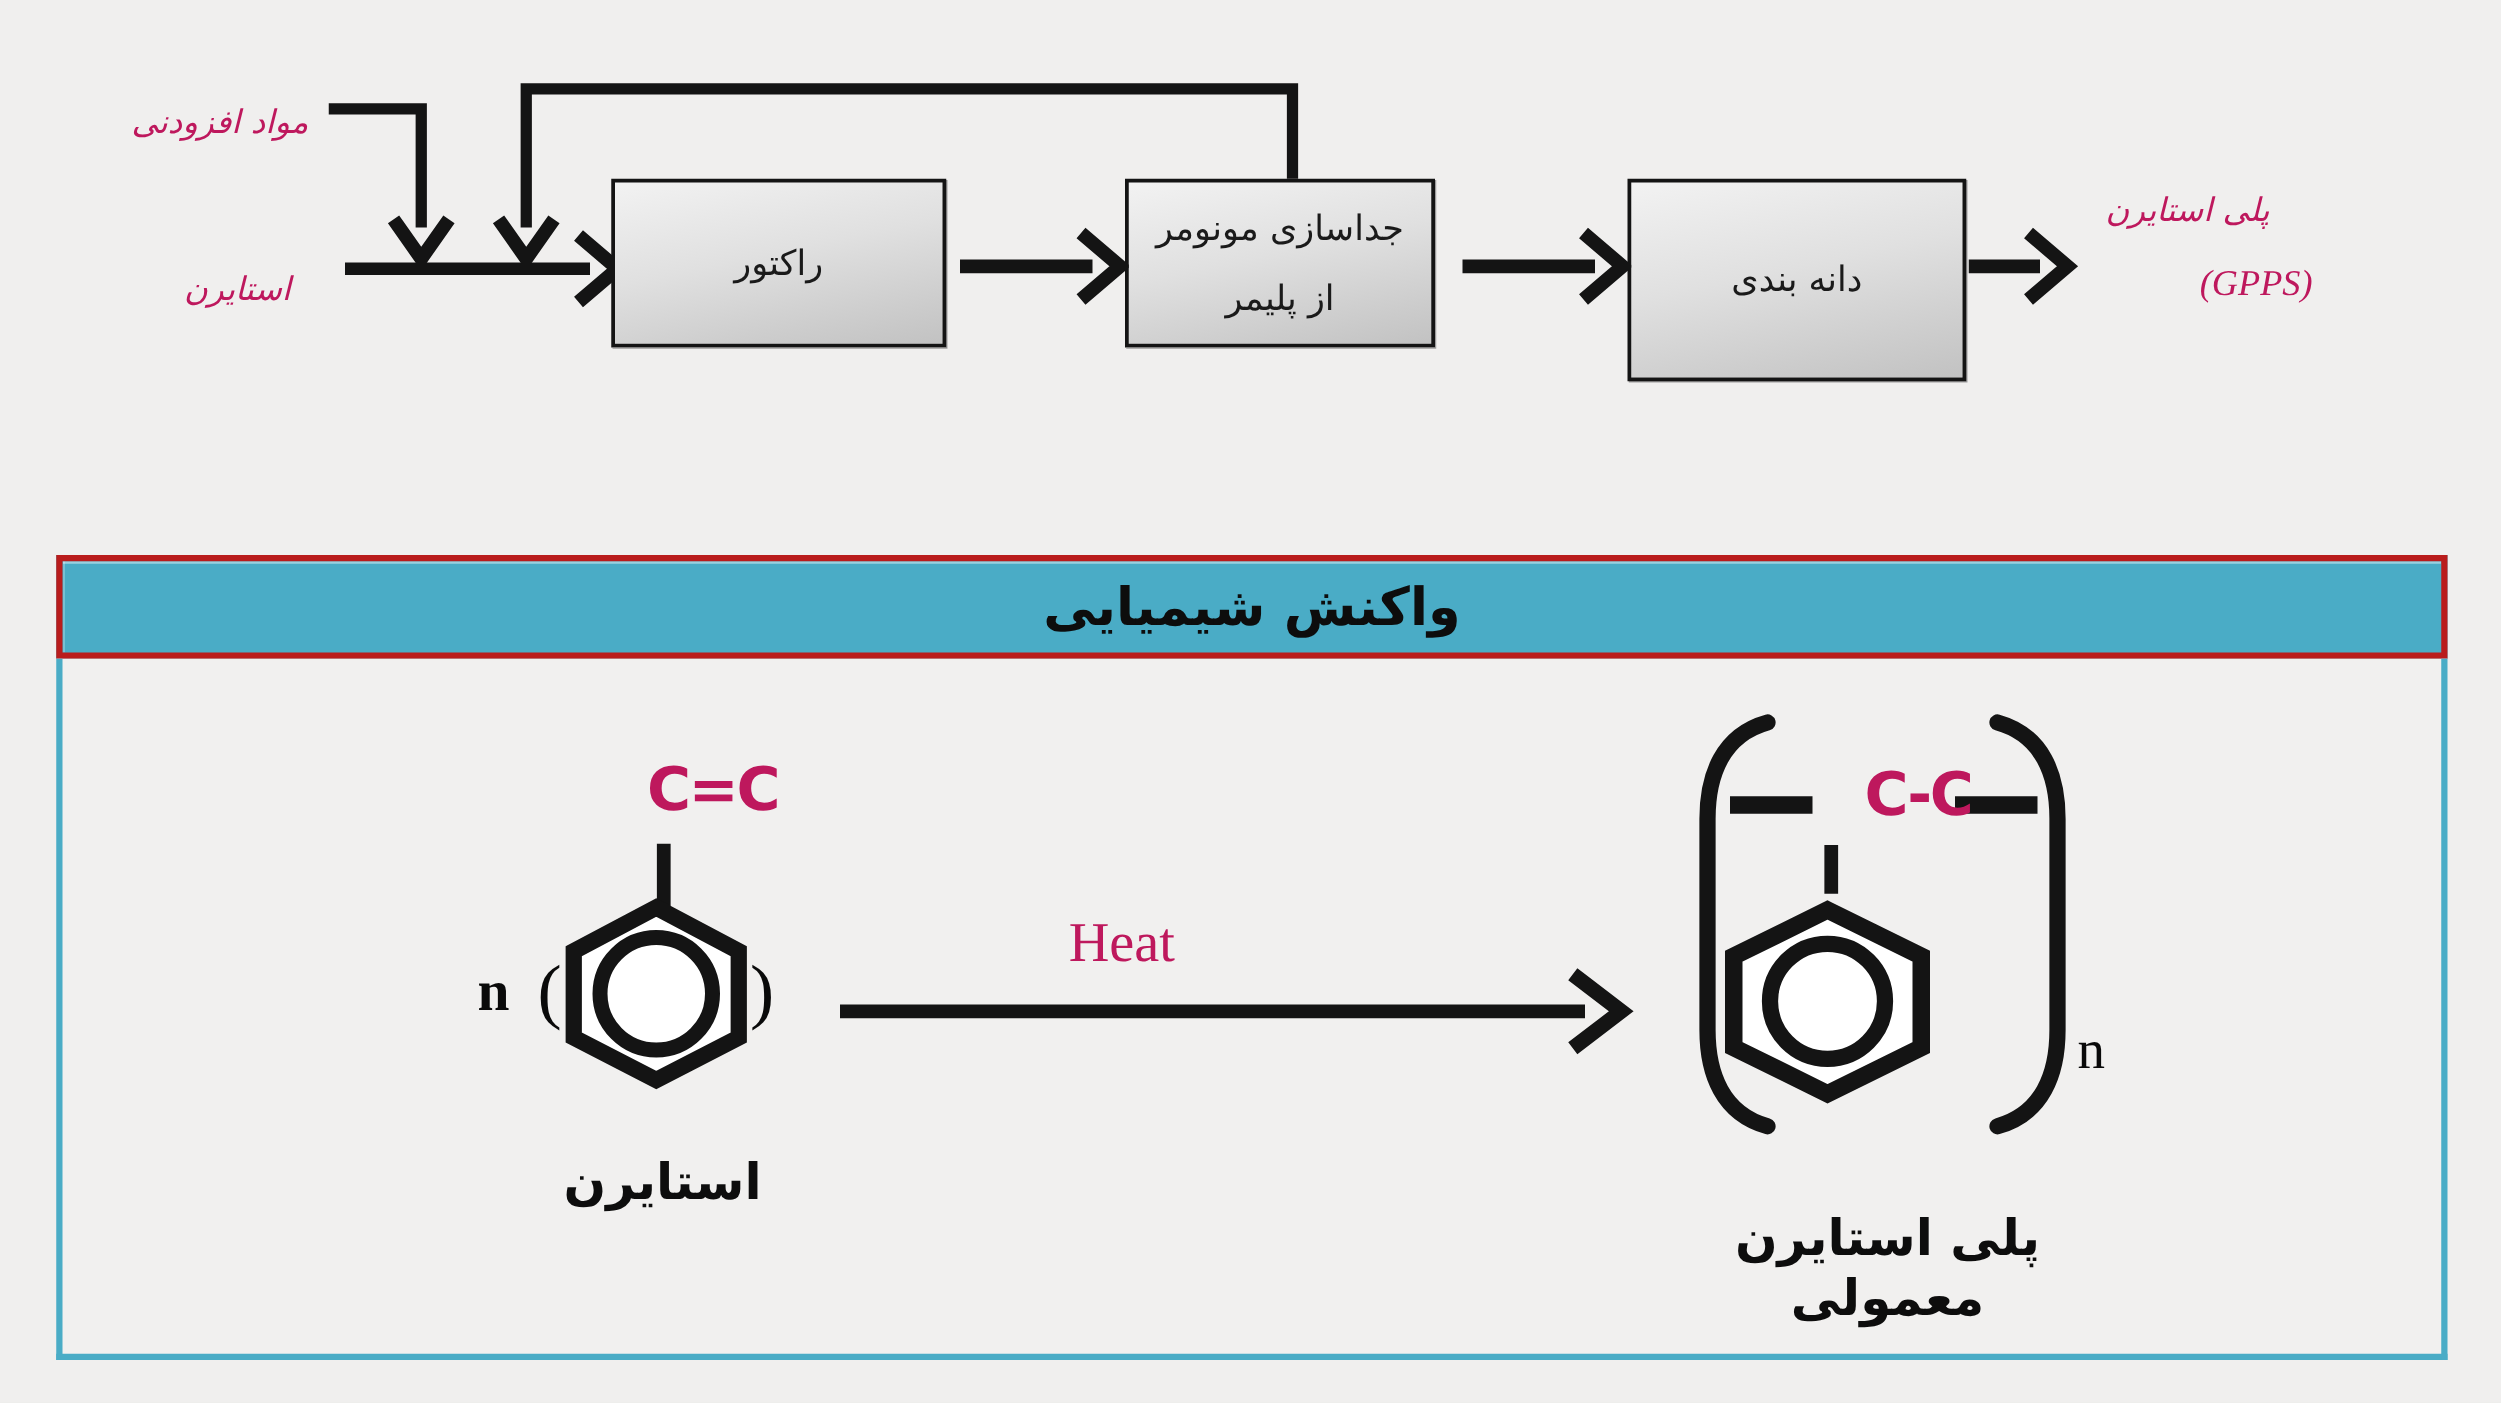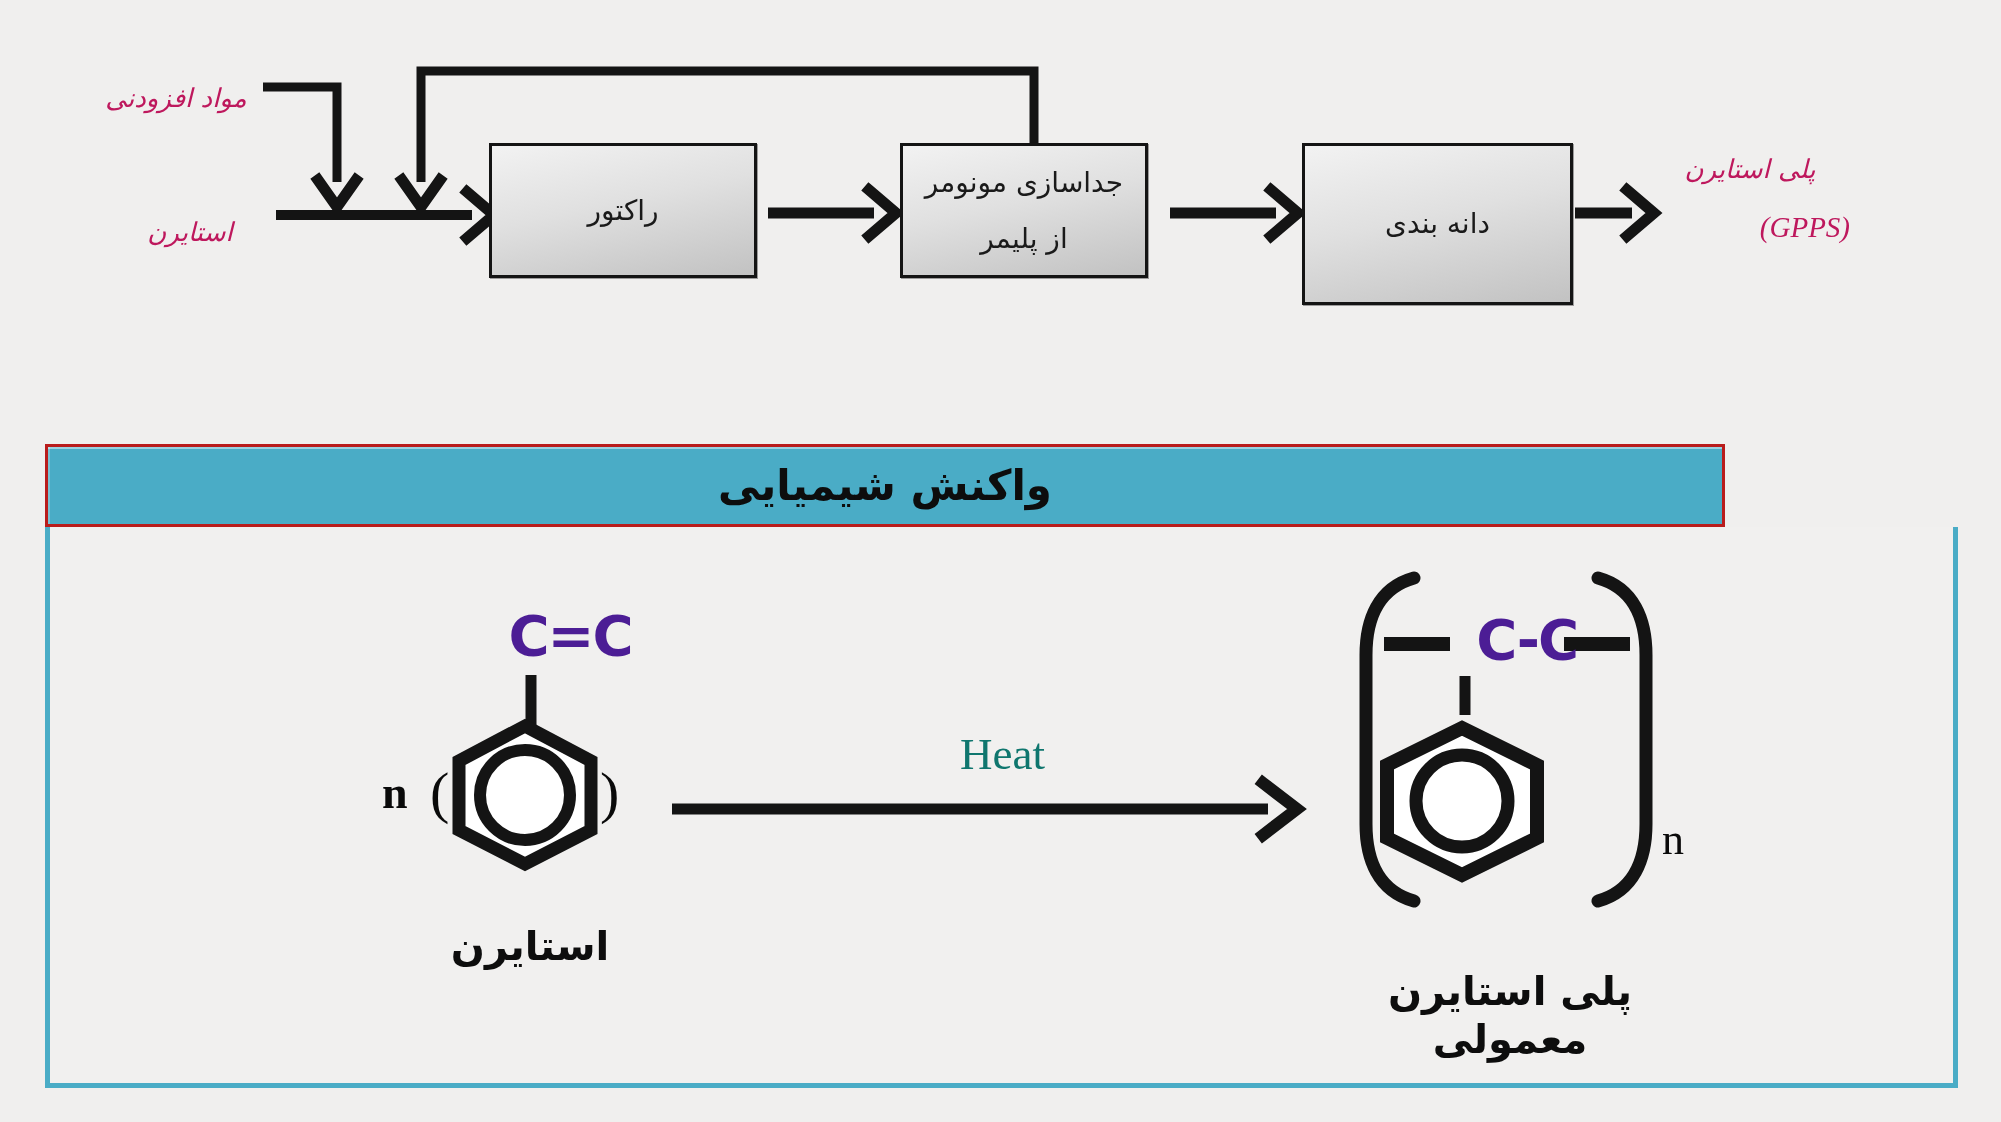--- a/index.html
+++ b/index.html
@@ -18,34 +18,34 @@
   .pbox{
     display:flex; flex-direction:column; align-items:center; justify-content:center;
     border:3px solid #141414; box-sizing:border-box;
     background:linear-gradient(168deg,#f2f2f2 0%,#e0e0e0 45%,#c2c2c2 100%);
     box-shadow:1px 1px 0 rgba(0,0,0,.35);
     font-size:28px; color:#1a1a1a; text-align:center; line-height:56px;
   }
   .outblock div{line-height:58px;}
   .serif{font-family:"Liberation Serif","DejaVu Serif",serif;}
   .panel-header{
-    left:45px; top:444px; width:1680px; height:83px; box-sizing:border-box;
-    background:#4aacc6; border:3px solid #b91c1c;
+    left:45px; top:444px; width:1913px; height:83px; box-sizing:border-box;
+    background:#4aacc6; border:5px solid #b91c1c;
     box-shadow:inset 0 2px 0 rgba(255,255,255,.45), inset 2px 0 0 rgba(255,255,255,.25);
     display:flex; align-items:center; justify-content:center;
   }
   .panel-title{
     font-size:42px; font-weight:bold; color:#0d0d0d; line-height:1;
   }
   .panel-body{
     left:45px; top:527px; width:1913px; height:561px; box-sizing:border-box;
     border:5px solid #4aacc6; border-top:none; background:#f1f0ef;
   }
   .formula{
-    font-weight:bold; color:#4c1d95; font-size:56px; line-height:1;
+    font-weight:bold; color:#be185d; font-size:48px; line-height:1;
     text-align:center; letter-spacing:-2px;
   }
   .chemlabel{
     font-size:40px; font-weight:bold; color:#0d0d0d; text-align:center; line-height:1.2;
   }
   svg{pointer-events:none;}
   .z5{z-index:5;} .z10{z-index:10;}
 </style>
 </head>
 <body>
@@ -118,20 +118,20 @@
   </div>
 
   <div class="abs formula z10" style="left:495px;top:608px;width:150px;">C=C</div>
 
   <div class="abs serif z10" style="left:382px;top:770px;font-size:46px;font-weight:bold;color:#0a0a0a;line-height:1;">n</div>
   <div class="abs serif z10" style="left:430px;top:758px;font-size:58px;color:#0a0a0a;line-height:1.2;">(</div>
   <div class="abs serif z10" style="left:600px;top:758px;font-size:58px;color:#0a0a0a;line-height:1.2;">)</div>
 
   <div class="abs chemlabel z10" style="left:420px;top:922px;width:220px;" dir="rtl">استایرن</div>
 
-  <div class="abs serif z10" style="left:855px;top:732px;width:190px;font-size:45px;color:#0f766e;text-align:right;line-height:1;">Heat</div>
+  <div class="abs serif z10" style="left:855px;top:732px;width:190px;font-size:45px;color:#be185d;text-align:left;line-height:1;">Heat</div>
 
   <div class="abs formula z10" style="left:1437px;top:612px;width:140px;text-align:right;">C-C</div>
   <div class="abs serif z10" style="left:1662px;top:818px;font-size:44px;color:#0a0a0a;line-height:1;">n</div>
 
   <div class="abs chemlabel z10" style="left:1310px;top:955px;width:400px;margin-top:12px;" dir="rtl">پلی استایرن معمولی</div>
 
 </div>
 
 </body></html>

